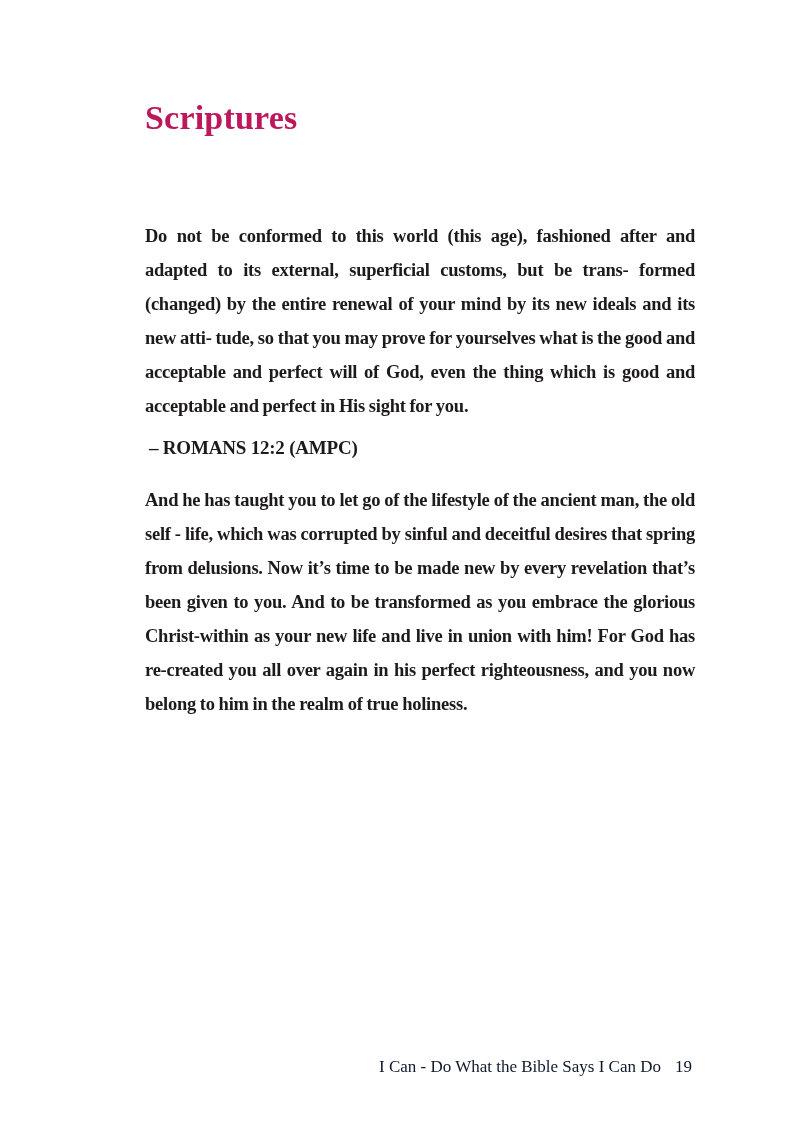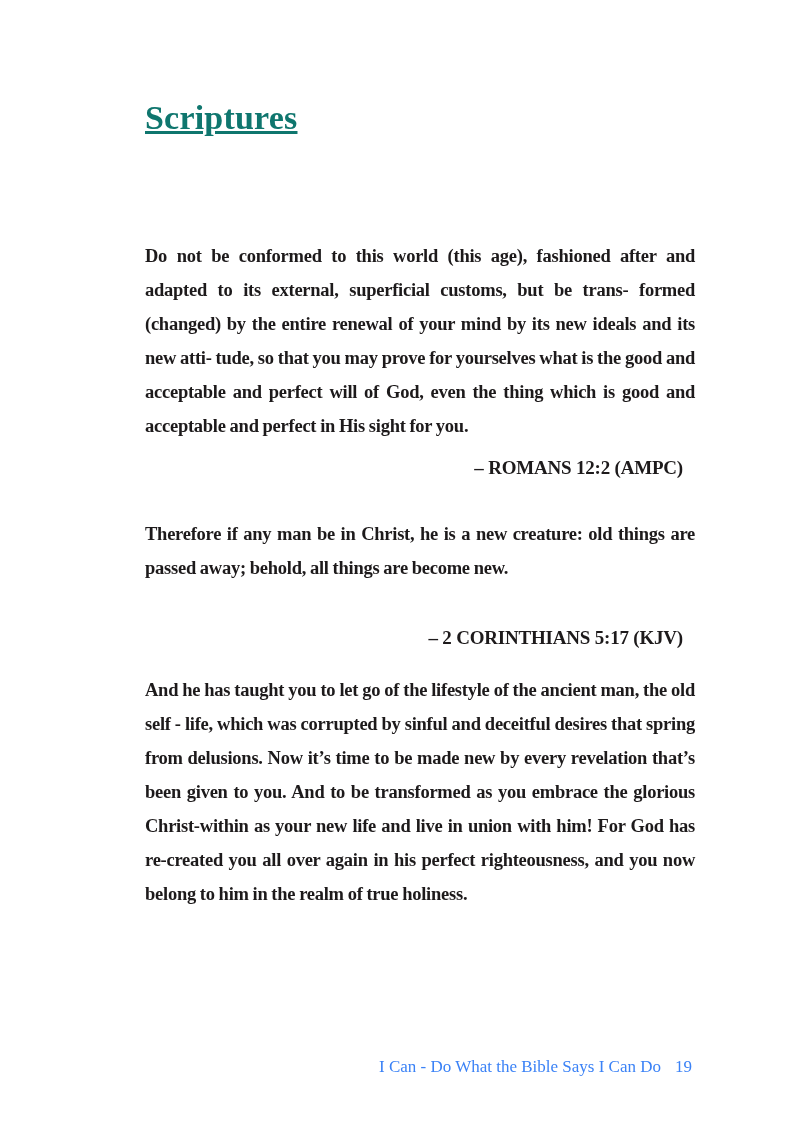--- a/index.html
+++ b/index.html
@@ -34,67 +34,63 @@
     font-weight: bold;
     font-size: 18.5px;
     line-height: 34px;
     text-align: justify;
     color: #1d1a1b;
     letter-spacing: -0.25px;
     word-spacing: -0.5px;
   }
 
   .ref {
-    margin: 12px;
+    margin: 4px;
     font-weight: bold;
     font-size: 19px;
     line-height: 34px;
-    text-align: right;
+    text-align: left;
     color: #1d1a1b;
     letter-spacing: -0.2px;
   }
 
-  .sec1 .verse { margin-top: 100px; font-family: Liberation Serif, serif; }
+  .sec1 .verse { margin-top: 80px; font-family: Liberation Serif, serif; }
   .sec1 .ref   { margin-top: 8px; }
   .sec2 .verse { margin-top: 32px; }
   .sec2 .ref   { margin-top: 36px; }
   .sec3 .verse { margin-top: 18px; }
   .sec3 .ref   { margin-top: 39px; }
 
   .page-footer {
     position: absolute;
     top: 1056px;
     right: 108px;
     font-size: 17px;
     line-height: 22px;
-    color: #3b82f6;
+    color: #0f172a;
     white-space: nowrap;
   }
 
   .page-footer .page-number {
     margin-left: 14px;
   }
 </style>
 </head>
 <body>
 
 <div class="page">
   <div class="content">
 
-    <h1 class="page-title" style="color: #0f766e; text-decoration: underline;">Scriptures</h1>
+    <h1 class="page-title" style="color: #be185d;">Scriptures</h1>
 
     <section class="scripture sec1">
       <p class="verse">Do not be conformed to this world (this age), fashioned after and adapted to its external, superficial customs, but be trans- formed (changed) by the entire renewal of your mind by its new ideals and its new atti- tude, so that you may prove for yourselves what is the good and acceptable and perfect will of God, even the thing which is good and acceptable and perfect in His sight for you.</p>
       <p class="ref">– ROMANS 12:2 (AMPC)</p>
     </section>
 
-    <section class="scripture sec2">
-      <p class="verse">Therefore if any man be in Christ, he is a new creature: old things are passed away; behold, all things are become new.</p>
-      <p class="ref">– 2 CORINTHIANS 5:17 (KJV)</p>
-    </section>
 
     <section class="scripture sec3">
       <p class="verse">And he has taught you to let go of the lifestyle of the ancient man, the old self - life, which was corrupted by sinful and deceitful desires that spring from delusions. Now it’s time to be made new by every revelation that’s been given to you. And to be transformed as you embrace the glorious Christ-within as your new life and live in union with him! For God has re-created you all over again in his perfect righteousness, and you now belong to him in the realm of true holiness.</p>
     </section>
 
   </div>
 
   <div class="page-footer">
     <span class="book-title">I Can - Do What the Bible Says I Can Do</span><span class="page-number">19</span>
   </div>

